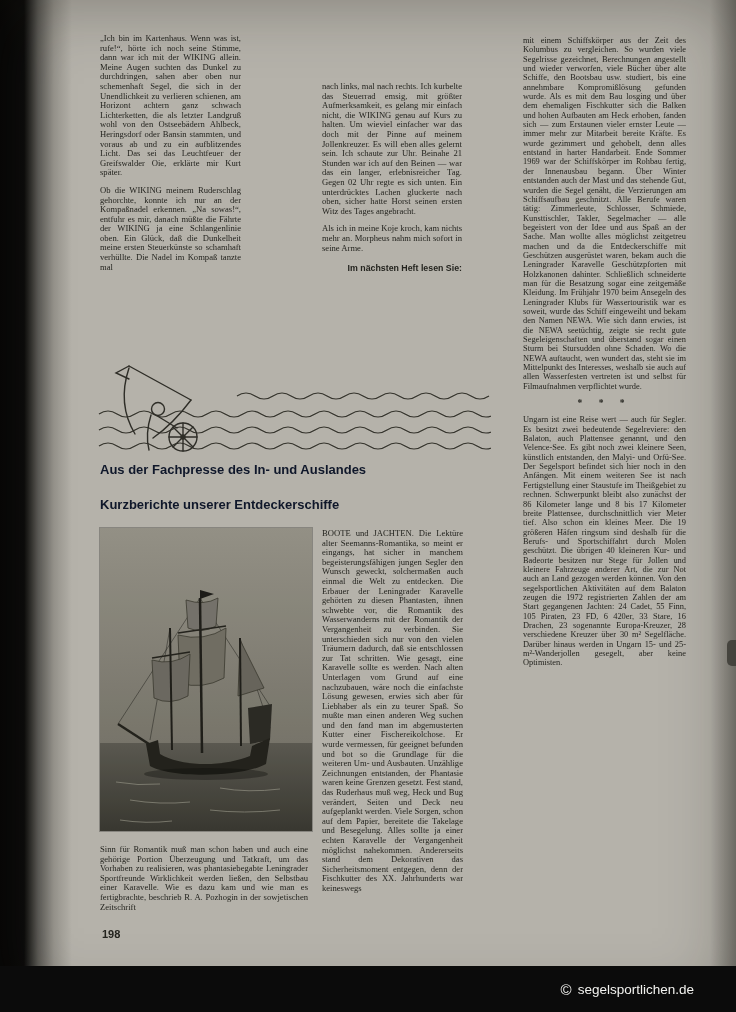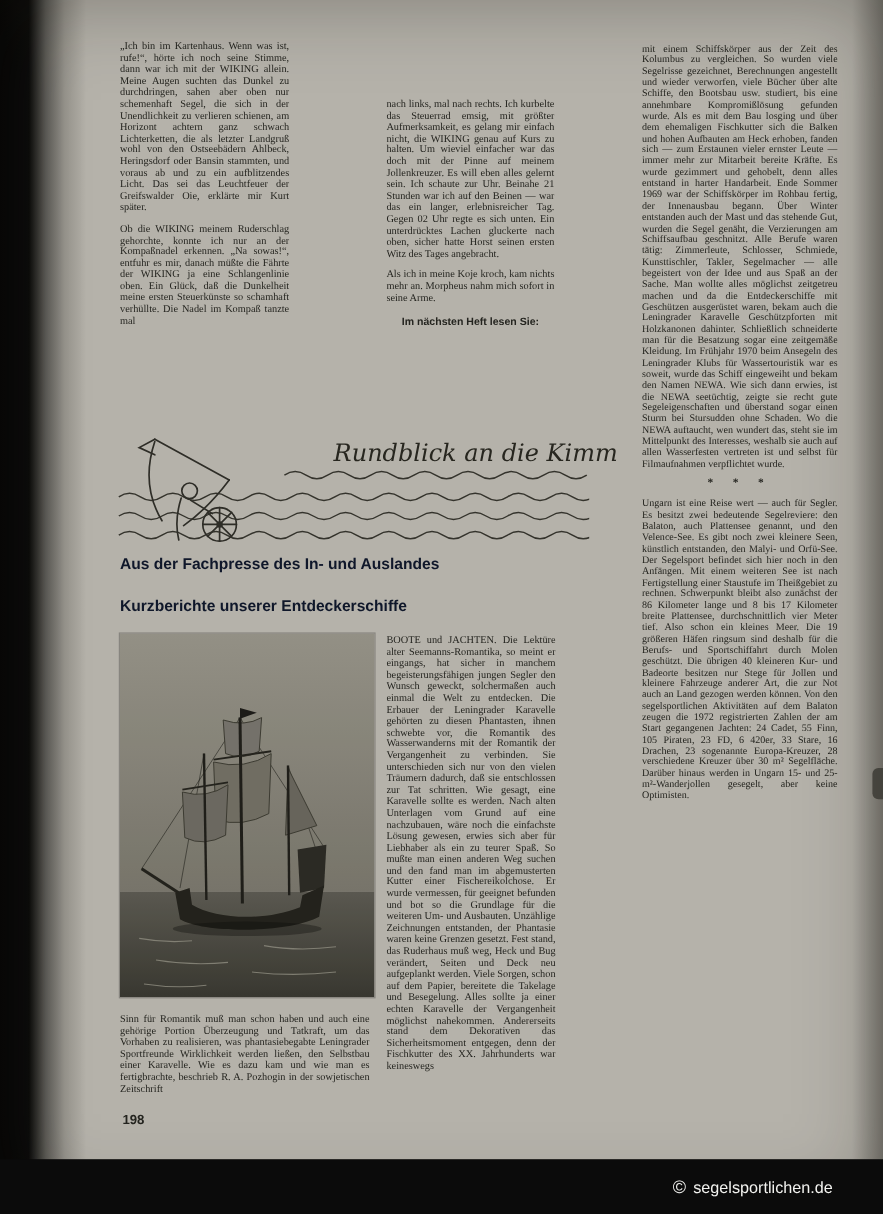--- a/index.html
+++ b/index.html
@@ -13,25 +13,25 @@
         background:linear-gradient(to left,rgba(15,14,10,.32),rgba(0,0,0,0));}
   .edge-notch{position:absolute;right:0;top:640px;width:9px;height:26px;background:#3c3b35;border-radius:5px 0 0 5px;opacity:.85;z-index:10;}
 
   .col{position:absolute;overflow:hidden;}
   .body{font-size:8.6px;line-height:9.6px;text-align:justify;text-justify:inter-word;hyphens:auto;-webkit-hyphens:auto;}
   .body p{margin:0 0 8px 0;}
   .body p:last-child{margin-bottom:0;}
 
   .col1top{left:100px;top:34px;width:141px;height:303px;}
   .col2top{left:322px;top:34px;width:140px;height:300px;margin-top:48px;}
-  .col3{left:535px;top:36px;width:163px;height:897px;font-size:8.4px;line-height:9.35px;}
+  .col3{left:523px;top:36px;width:163px;height:897px;font-size:8.4px;line-height:9.35px;}
   .col2mid{left:322px;top:529px;width:141px;height:414px;}
   .belowphoto{left:100px;top:845px;width:208px;height:102px;}
 
-  .next-heading{font-family:"Liberation Sans",sans-serif;font-weight:bold;font-size:8.8px;margin:11px 0 6px 0;text-align:center;}
+  .next-heading{font-family:"Liberation Sans",sans-serif;font-weight:bold;font-size:8.8px;margin:11px 0 6px 0;text-align:right;}
   .next-text{margin:0;}
   .divider{text-align:center;font-weight:bold;letter-spacing:7px;margin:7px 0 7px 0;font-size:9.5px;}
 
   .banner{position:absolute;left:95px;top:362px;width:396px;height:97px;}
   .banner svg{position:absolute;left:0;top:0;}
   .banner-title{position:absolute;left:183px;top:3px;font-size:20px;font-style:italic;
         font-family:"DejaVu Serif",serif;white-space:nowrap;color:#27261f;}
 
   .h1,.h2{position:absolute;left:100px;font-family:"Liberation Sans",sans-serif;font-weight:bold;font-size:13px;color:#0f172a;white-space:nowrap;}
   .h1{top:462px;}
@@ -83,21 +83,20 @@
         <path d="M34,6 Q22,42 40,72"></path>
         <path d="M96,38 Q78,62 58,76"></path>
         <circle cx="63" cy="47" r="6.5"></circle>
         <path d="M56,53 Q50,72 54,88"></path>
         <path d="M64,55 L82,66"></path>
         <circle cx="88" cy="75" r="14"></circle>
         <circle cx="88" cy="75" r="2"></circle>
         <path d="M74,75 L102,75 M88,61 L88,89 M78,65 L98,85 M98,65 L78,85"></path>
       </g>
     </svg>
-    <div class="banner-title">Rundblick an die Kimm</div>
   </div>
 
   <div class="h1">Aus der Fachpresse des In- und Auslandes</div>
   <div class="h2">Kurzberichte unserer Entdeckerschiffe</div>
 
   <div class="photo">
     <svg width="212" height="303" viewBox="0 0 212 303">
       <defs>
         <linearGradient id="sky" x1="0" y1="0" x2="0" y2="1">
           <stop offset="0" stop-color="#9b988d"></stop>

